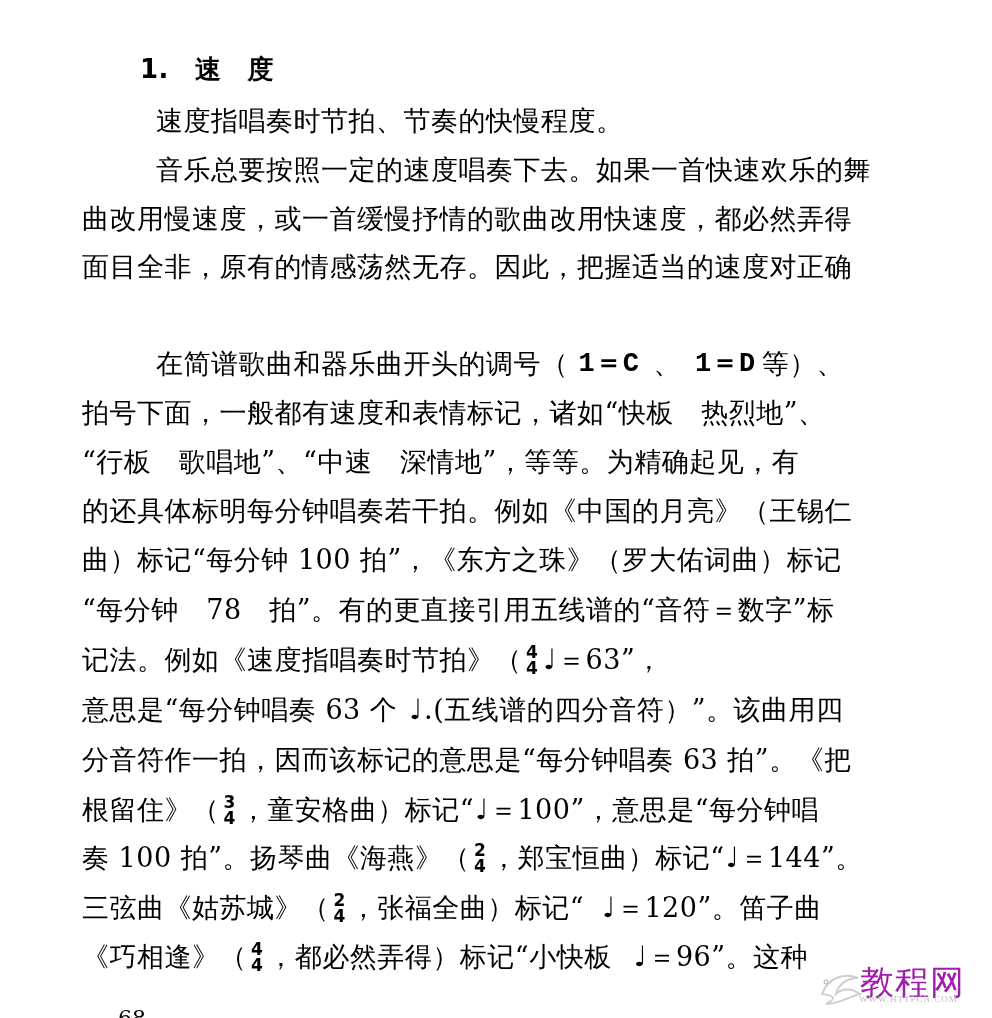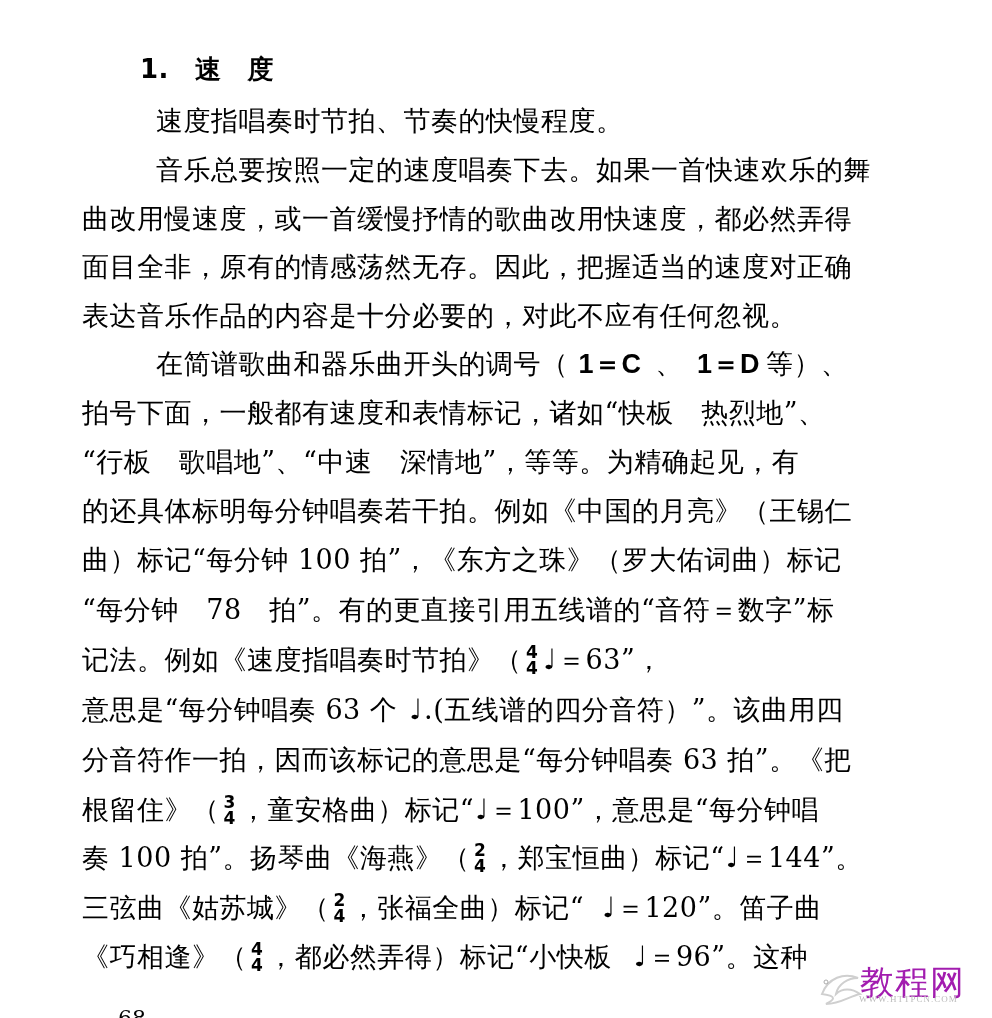--- a/index.html
+++ b/index.html
@@ -9,21 +9,21 @@
   .line { position:absolute; left:82px; width:810px; font-size:27px; line-height:34px;
           white-space:nowrap; letter-spacing:0.5px; display:flex; align-items:center; }
   .indent { left:132px; width:752px;margin-left:24px; }
   .heading { font-family:"DejaVu Sans","Liberation Sans",sans-serif; font-weight:bold; font-size:26px; left:140px; }
   .heading .gap { display:inline-block; width:26px; }
   .frac { display:inline-flex; flex-direction:column; align-items:center; justify-content:center;
           font-family:"DejaVu Sans","Liberation Sans",sans-serif; font-weight:bold;
           font-size:17px; line-height:16px; margin:0 4px; vertical-align:middle; }
   .frac span { display:block; }
   .note { display:inline-block; font-family:"DejaVu Sans",sans-serif; font-size:28px; margin:0 1px; }
-  .bold { font-family:Liberation Sans, sans-serif; font-weight:bold;text-align:right; }
+  .bold { font-family:Liberation Mono, monospace; font-weight:bold;text-align:right; }
   .pagenum { position:absolute; left:118px; top:1006px; font-size:22px; }
   .watermark { position:absolute; left:818px; top:960px; width:170px; height:56px; color:#d8d8d8; }
   .wm-cn { position:absolute; left:42px; top:0px; font-family:Liberation Serif, serif; font-size:34px; color:#a21caf; letter-spacing:1px; }
   .wm-url { position:absolute; left:41px; top:34px; font-family:Liberation Serif, serif; font-size:9px; color:#bbbbbb; letter-spacing:1px; }
   .wm-logo { position:absolute; left:0; top:4px; }
 </style>
 </head>
 <body>
 
 <div class="page">
@@ -34,21 +34,20 @@
     <span>速</span>
     <span class="gap"></span>
     <span>度</span>
   </div>
 
   <div class="line indent" style="top:104px;">速度指唱奏时节拍、节奏的快慢程度。</div>
 
   <div class="line indent" style="top:153px;">音乐总要按照一定的速度唱奏下去。如果一首快速欢乐的舞</div>
   <div class="line" style="top:202px;">曲改用慢速度，或一首缓慢抒情的歌曲改用快速度，都必然弄得</div>
   <div class="line" style="top:250px;">面目全非，原有的情感荡然无存。因此，把握适当的速度对正确</div>
-  <div class="line" style="top:299px;">表达音乐作品的内容是十分必要的，对此不应有任何忽视。</div>
 
   <div class="line indent" style="top:347px;">
     <span>在简谱歌曲和器乐曲开头的调号（</span>
     <span class="bold" style="margin:0 14px 0 10px;">1＝C</span>
     <span>、</span>
     <span class="bold" style="margin:0 6px 0 14px;">1＝D</span>
     <span>等）、</span>
   </div>
   <div class="line" style="top:396px;">拍号下面，一般都有速度和表情标记，诸如“快板　热烈地”、</div>
   <div class="line" style="top:445px;">“行板　歌唱地”、“中速　深情地”，等等。为精确起见，有</div>

